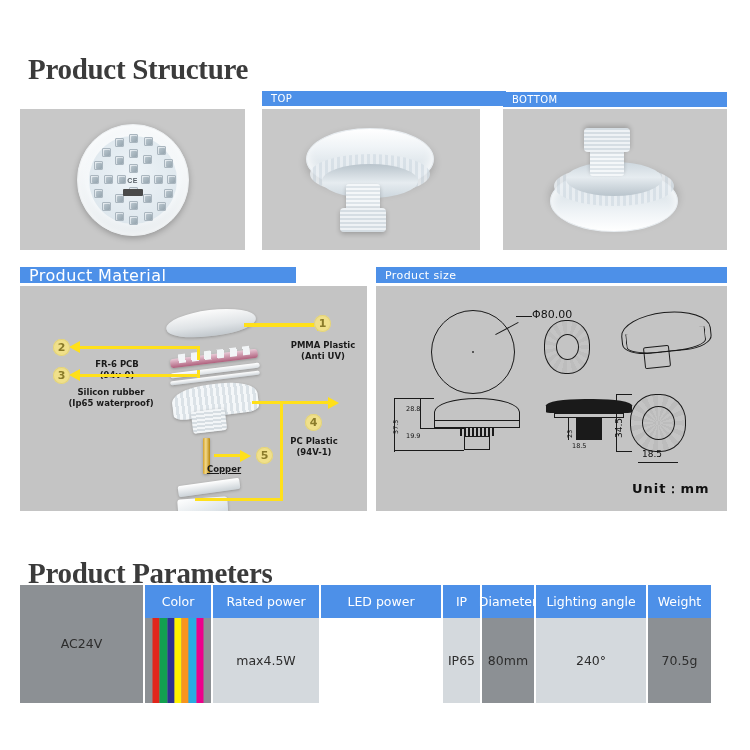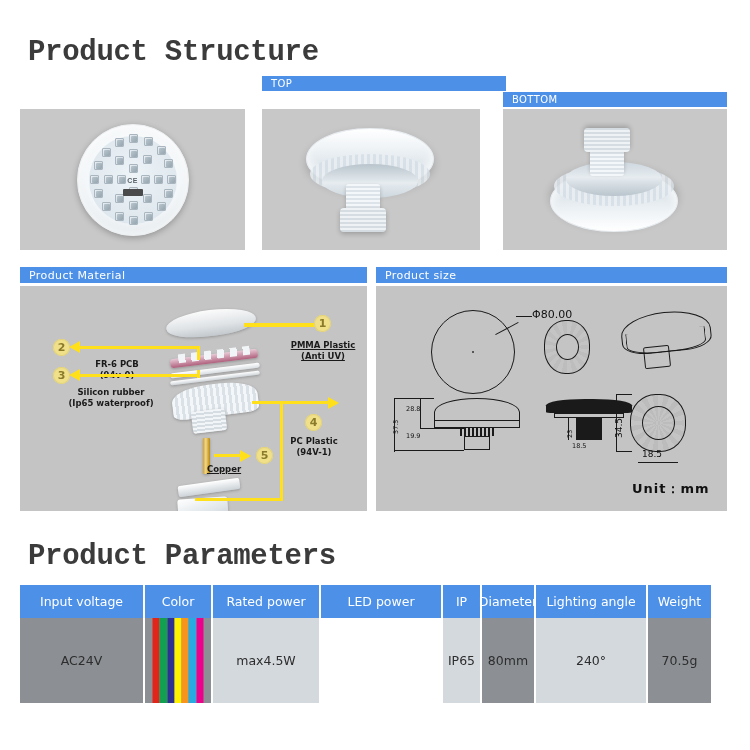--- a/index.html
+++ b/index.html
@@ -12,21 +12,22 @@
   }
   .page { position: relative; width: 750px; height: 750px; }
 
   
   .section-title {
     position: absolute;
     font-size: 29px;
     font-weight: bold;
     color: #3b3b3b;
     letter-spacing: -0.3px;
-    font-family: Liberation Mono, monospace;
+    font-family: Liberation Serif, serif;
+    margin-top: 17px;
   }
   #title-structure { left: 28px; top: 36px; }
   #title-parameters { left: 28px; top: 540px; }
 
   
   .bar {
     position: absolute;
     background: #4d90e8;
     color: #ffffff;
     font-size: 10px;
@@ -37,28 +38,28 @@
     font-family: "DejaVu Sans", sans-serif;
   }
   .panel {
     position: absolute;
     background: #c6c6c6;
     overflow: hidden;
   }
 
   
   #bar-side   { left: 20px;  top: 92px; width: 225px; height: 15px; margin-top: 18px; }
-  #bar-top    { left: 262px; top: 76px; width: 244px; height: 15px; }
+  #bar-top    { left: 262px; top: 91px; width: 244px; height: 15px; }
   #bar-bottom { left: 503px; top: 92px; width: 224px; height: 15px; }
   #panel-side   { left: 20px;  top: 109px; width: 225px; height: 141px; background:#c8c8c8; }
   #panel-top    { left: 262px; top: 109px; width: 218px; height: 141px; background:#c8c8c8; }
   #panel-bottom { left: 503px; top: 109px; width: 224px; height: 141px; background:#c8c8c8; }
 
   
-  #bar-material { left: 20px;  top: 267px; width: 347px; height: 16px; font-size: 11px; }
+  #bar-material { left: 20px;  top: 267px; width: 276px; height: 16px; font-size: 16px; }
   #bar-size     { left: 376px; top: 267px; width: 351px; height: 16px; font-size: 11px; }
   #panel-material { left: 20px;  top: 286px; width: 347px; height: 225px; background:#c4c4c4; }
   #panel-size     { left: 376px; top: 286px; width: 351px; height: 225px; background:#c4c4c4; }
 
   
   .lamp-face {
     position: absolute;
     left: 50%; top: 50%;
     transform: translate(-50%,-50%);
     width: 112px; height: 112px;
@@ -292,21 +293,21 @@
                 background:linear-gradient(90deg,#d4a12a,#f3d98a 40%,#b8860b);"></div>
 
     <div class="part" style="left:158px;top:196px;width:62px;height:11px;border-radius:2px;
                 background:linear-gradient(180deg,#ffffff,#ccd3d8);transform:rotate(-8deg);"></div>
     <div class="part" style="left:158px;top:212px;width:50px;height:24px;border-radius:3px;
                 background:linear-gradient(165deg,#ffffff,#dfe5e9 60%,#c5ccd2);transform:rotate(-4deg);"></div>
 
     <div class="arrow-line" style="left:224px;top:37px;width:74px;height:4px;"></div>
     <div class="arrow-head ah-right" style="left:297px;top:33px;"></div>
     <div class="md md-num" style="left:294px;top:29px;">1</div>
-    <div class="md md-label" style="left:262px;top:54px;width:82px;text-decoration:underline;">
+    <div class="md md-label" style="left:262px;top:54px;width:82px;">
       <div>PMMA  Plastic</div>
       <div>(Anti UV)</div>
     </div>
 
     <div class="arrow-line" style="left:60px;top:60px;width:120px;height:3px;"></div>
     <div class="arrow-line" style="left:177px;top:60px;width:3px;height:14px;"></div>
     <div class="arrow-head ah-left" style="left:49px;top:55px;"></div>
     <div class="md md-num" style="left:33px;top:53px;">2</div>
     <div class="md md-label" style="left:55px;top:73px;width:84px;">
       <div>FR-6 PCB</div>
@@ -397,21 +398,20 @@
     <div class="dim-line" style="left:262px;top:176px;width:40px;height:1.4px;"></div>
     <div class="sz-txt-sm" style="left:266px;top:163px;font-size:9px;">18.5</div>
 
     <div class="unit-txt" style="left:256px;top:194px;">Unit：mm</div>
   </div>
 
   <div class="section-title" id="title-parameters">Product Parameters</div>
 
   <div id="param-table">
       <div class="col" style="width: 125px;">
-        <div class="th">Input voltage</div>
         <div class="td dark">AC24V</div>
       </div>
       <div class="col" style="width: 68px;">
         <div class="th">Color</div>
         <div class="td dark">
           <div class="swatches">
             <span style="background: rgb(225, 37, 27);"></span>
             <span style="background: rgb(18, 160, 80);"></span>
             <span style="background: rgb(46, 49, 146);"></span>
             <span style="background: rgb(255, 242, 0);"></span>

